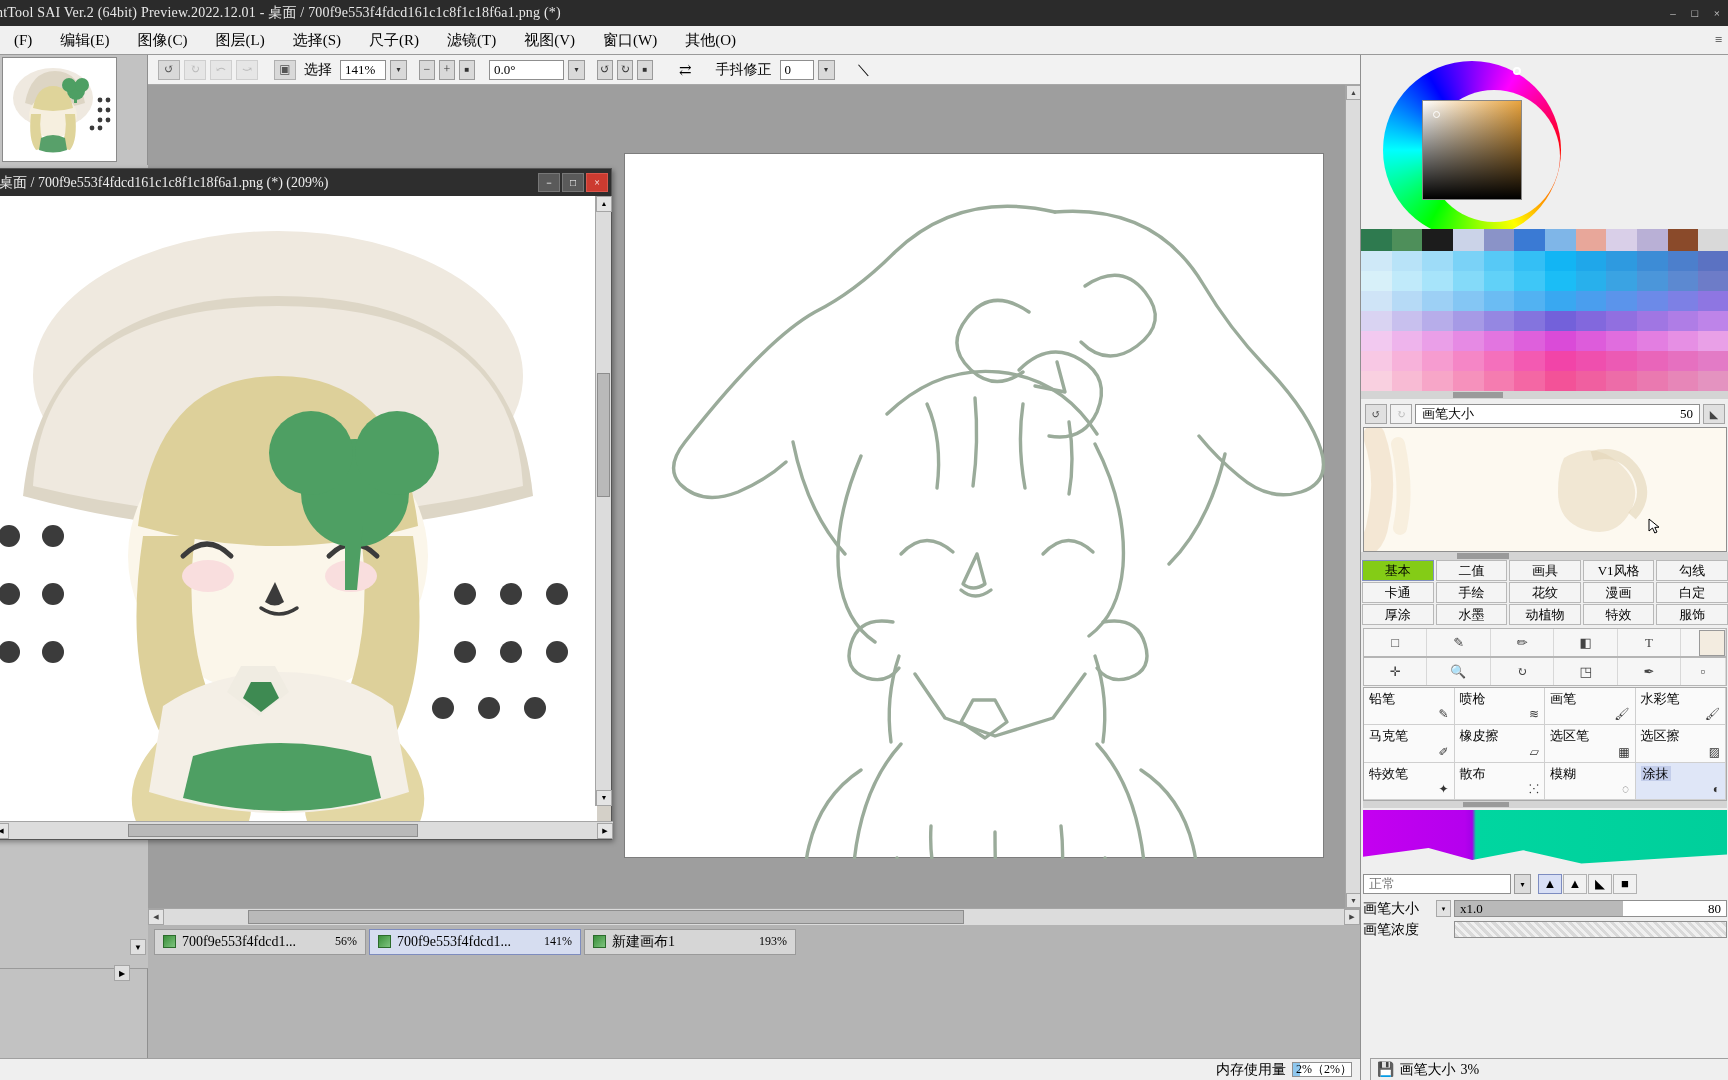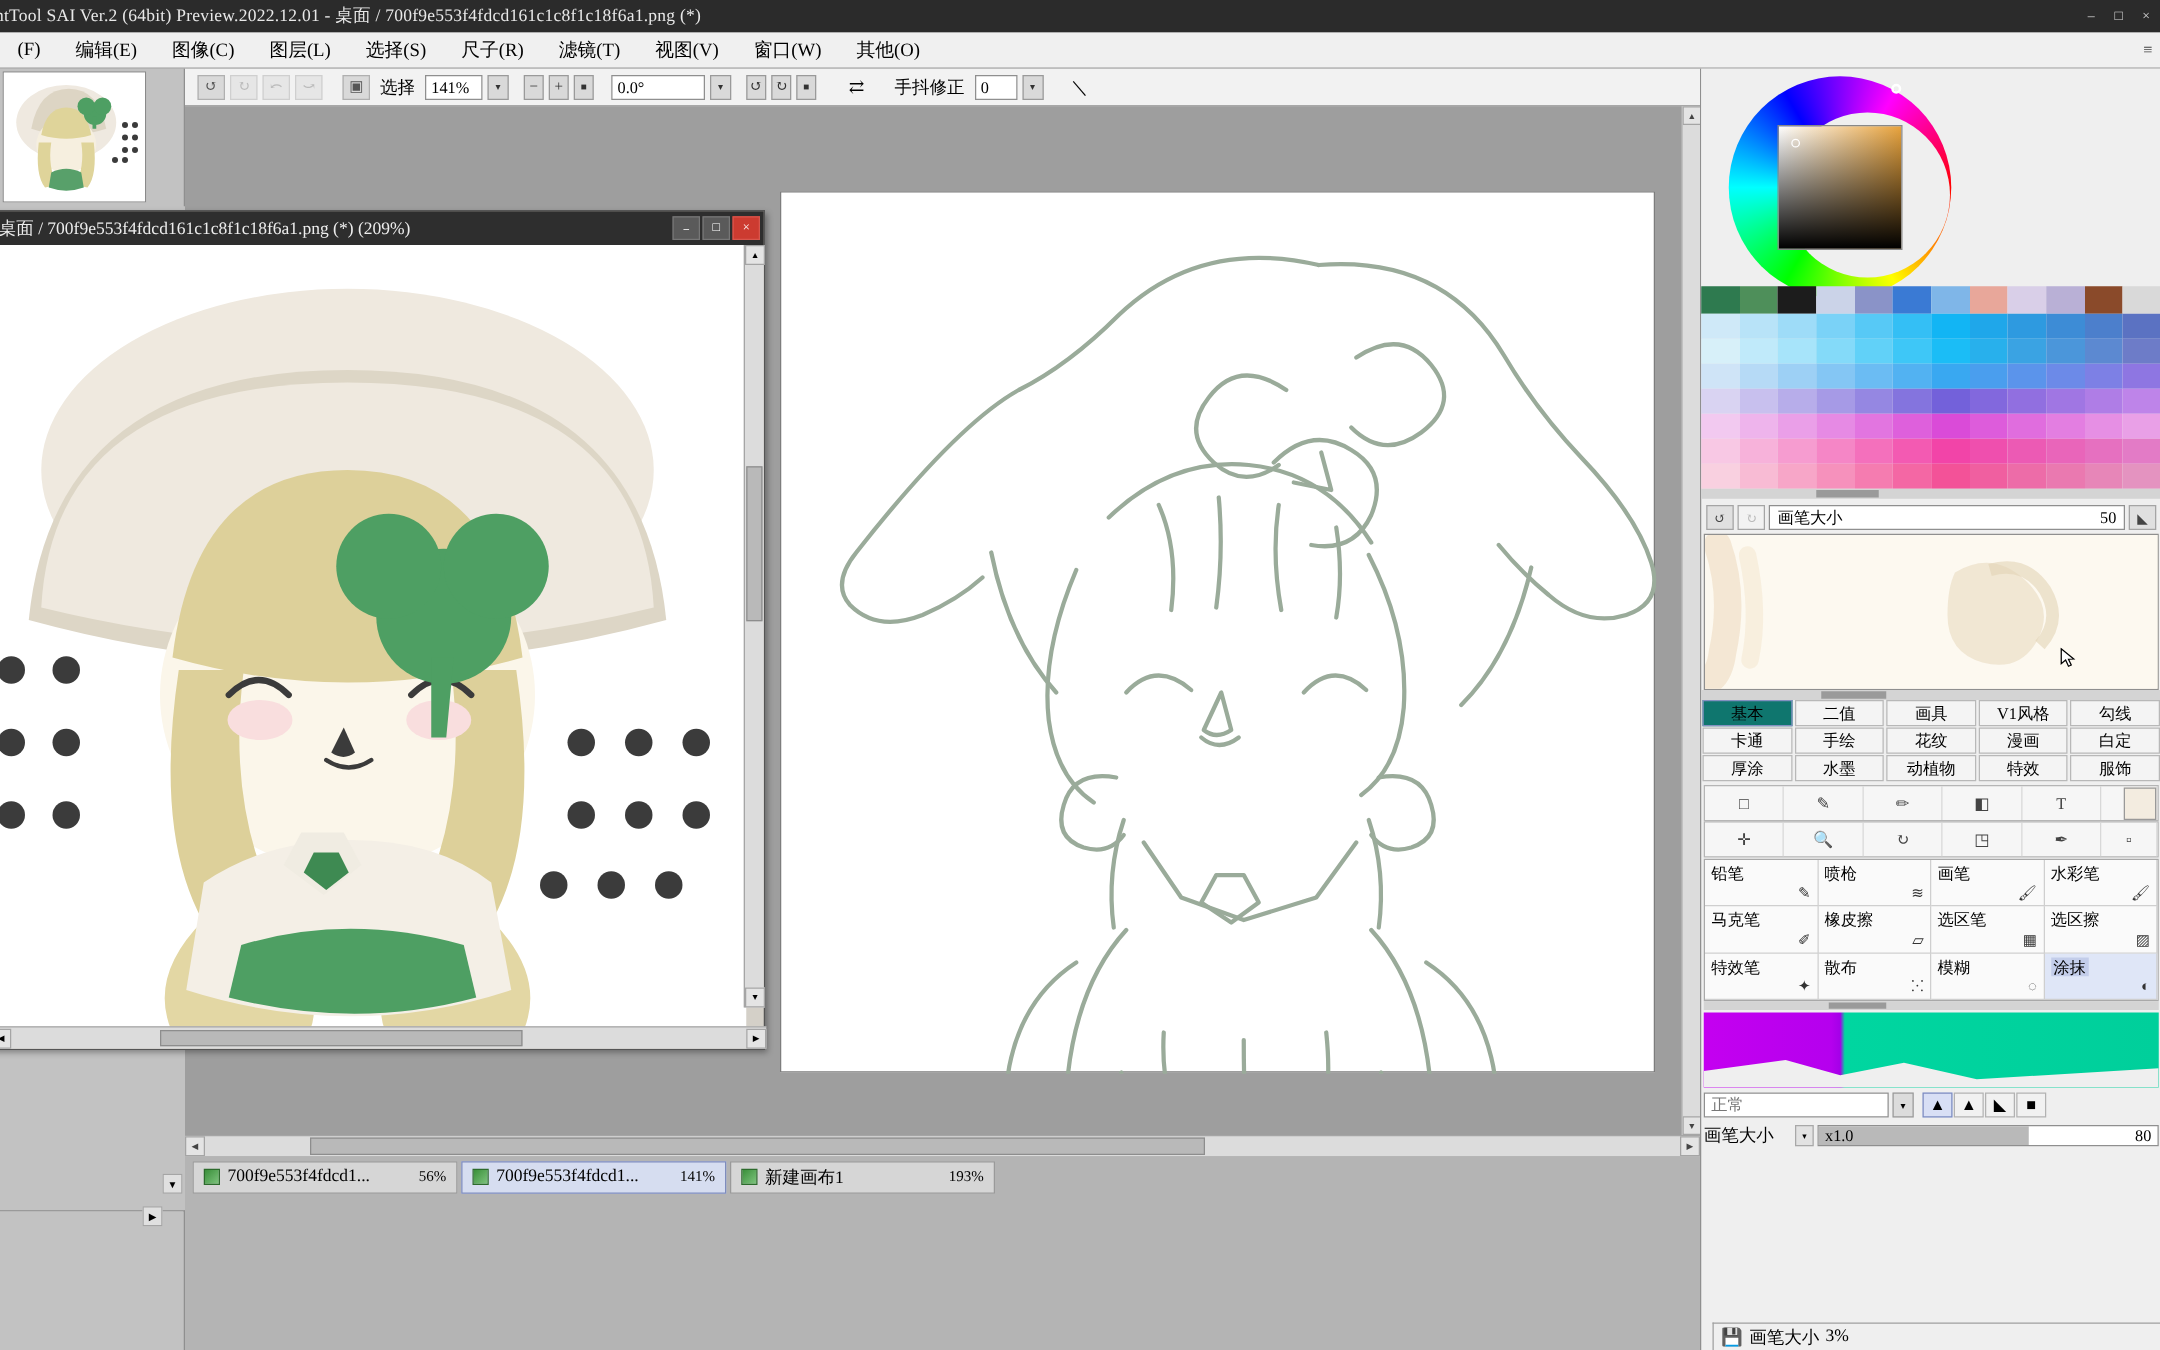--- a/index.html
+++ b/index.html
@@ -174,21 +174,21 @@
   }
   .prevscroll{position:absolute;left:0;top:497px;width:368px;height:8px;background:#d4d4d4;}
   .prevscroll i{position:absolute;left:96px;top:1px;width:52px;height:6px;background:#9a9a9a;display:block;}
 
   .cattabs { position:absolute; left:0; top:505px; width:368px; }
   .catrow { display:flex; }
   .catrow .ct {
     flex:1; height:21px; border:1px solid #b8b8b8; background:#f4f4f4;
     display:flex;align-items:center;justify-content:center;font-size:13px; margin:0 1px 1px 1px;
   }
-  .catrow .ct.active { background:#0f766e; border-color:#8290c0;font-family:Liberation Serif, serif; }
+  .catrow .ct.active { background:#84cc16; border-color:#8290c0;font-family:Liberation Serif, serif; }
 
   .iconrow1, .iconrow2 {
     position:absolute; left:2px; width:364px; height:29px; display:flex; border:1px solid #b5b5b5;
     background:#f6f6f6;
   }
   .iconrow1{ top:573px; }
   .iconrow2{ top:602px; }
   .iconrow1 .ic,.iconrow2 .ic{
     flex:1; display:flex; align-items:center; justify-content:center; font-size:13px; color:#444;
     border-right:1px solid #d8d8d8;
@@ -709,20 +709,25 @@
     <div class="sliderrows">
       <div class="srow">
         <div class="lbl">画笔大小</div>
         <div class="dp">▾</div>
         <div class="track">
           <span class="fill" style="width:62%"></span>
           <span class="tl">x1.0</span>
           <span class="tr">80</span>
         </div>
       </div>
+      <div class="srow">
+        <div class="lbl">画笔浓度</div>
+        <div class="dp" style="visibility:hidden"></div>
+        <div class="track hatch"></div>
+      </div>
     </div>
   </div>
 
   <div class="tabbar">
     <div class="dtab">
       <span class="ic"></span>
       <span>700f9e553f4fdcd1...</span>
       <span class="pct">56%</span>
     </div>
     <div class="dtab active">
@@ -735,20 +740,27 @@
       <span>新建画布1</span>
       <span class="pct">193%</span>
     </div>
   </div>
 
   <div class="bottomleft">
     <div class="bl-btn" style="left:130px;top:-30px">▼</div>
     <div class="bl-btn" style="left:114px;top:-4px">▶</div>
   </div>
 
+  <div class="statusbar">
+    <span class="sl">内存使用量</span>
+    <span class="sbar">
+      <i style="width:12%"></i>
+      <span style="position:relative;z-index:2">2%（2%）</span>
+    </span>
+  </div>
 
   <div class="diskrow">
     <span>💾</span>
     <span>画笔大小</span>
     <span class="sbar" style="width:50px">
       <i style="width:10%"></i>
       <span style="position:relative;z-index:2">3%</span>
     </span>
   </div>
 

